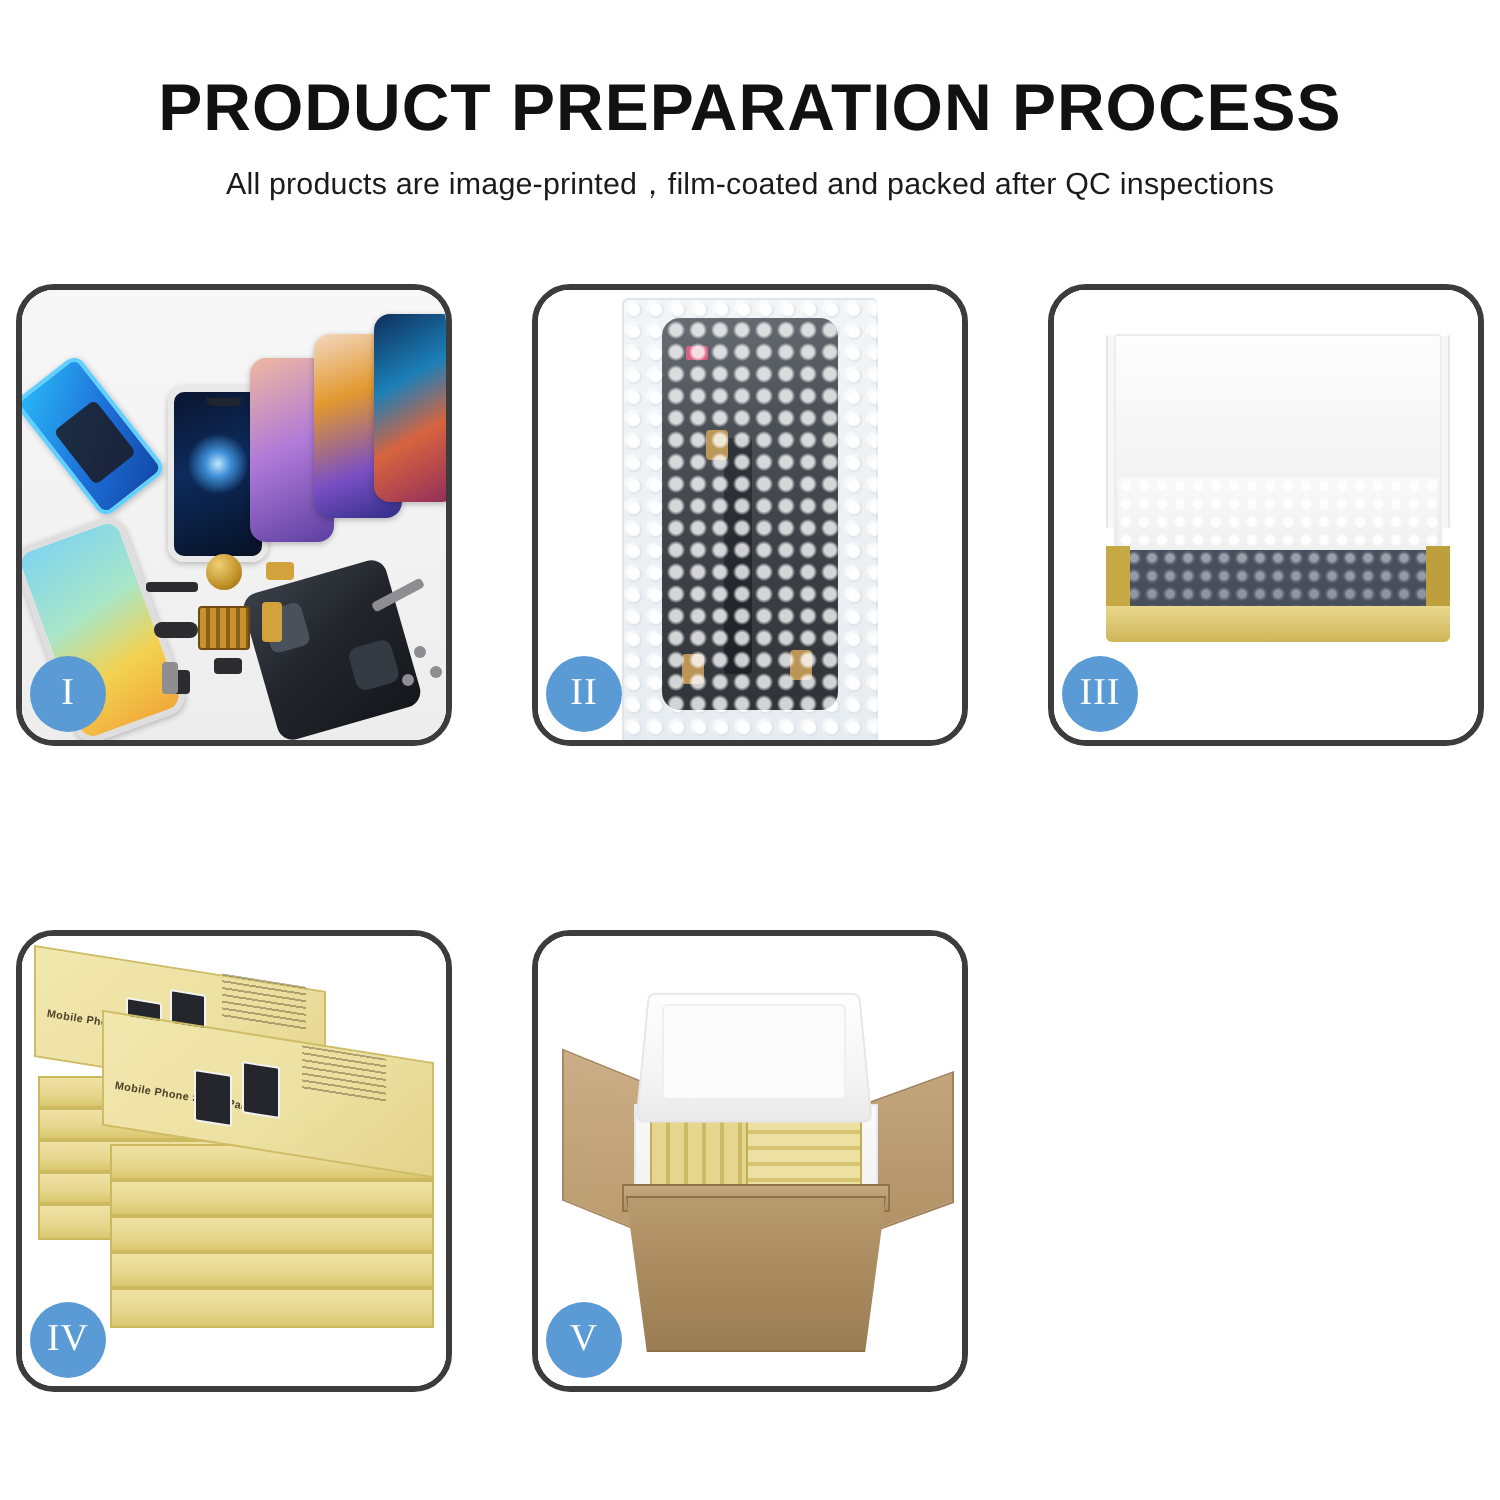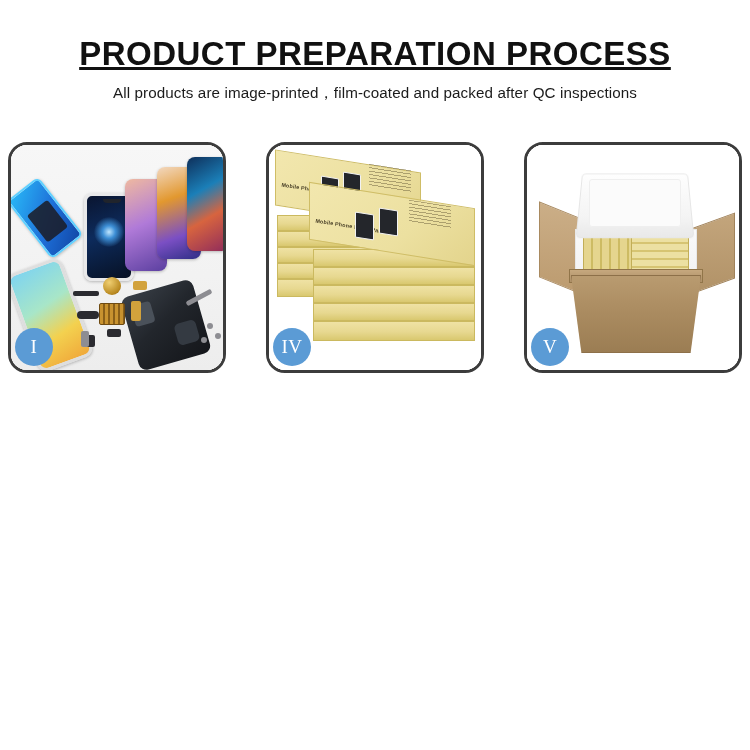--- a/index.html
+++ b/index.html
@@ -25,21 +25,20 @@
     text-align: center;
   }
 
   .page-title {
     font-size: 33px;
     line-height: 40px;
     font-weight: 700;
     letter-spacing: 0.5px;
     color: #111111;
     white-space: nowrap;
-    text-decoration: underline;
   }
 
   .page-subtitle {
     margin-top: 9px;
     font-size: 15.2px;
     line-height: 20px;
     font-weight: 400;
     color: #1b1b1b;
     letter-spacing: 0.1px;
     white-space: nowrap;
@@ -426,21 +425,50 @@
       <div class="part" style="left:74px;top:190px;width:10px;height:12px;"></div>
       <div class="part grey" style="left:70px;top:186px;width:8px;height:16px;border-radius:2px;"></div>
       <div class="part grey" style="left:196px;top:178px;width:6px;height:6px;border-radius:50%;"></div>
       <div class="part grey" style="left:204px;top:188px;width:6px;height:6px;border-radius:50%;"></div>
       <div class="part grey" style="left:190px;top:192px;width:6px;height:6px;border-radius:50%;"></div>
       <div class="part grey" style="left:174px;top:150px;width:28px;height:5px;transform:rotate(-28deg);"></div>
     </div>
     <div class="badge">I</div>
   </div>
 
-
+  <div class="panel">
+    <div class="panel-photo">
+      <div class="p2-bg"></div>
+      <div class="bubble-bag"></div>
+      <div class="screen-in-bag"></div>
+      <div class="pink-dot"></div>
+      <div class="flex-cable"></div>
+      <div class="flex-tab" style="left:84px;top:70px;"></div>
+      <div class="flex-tab" style="left:72px;top:182px;"></div>
+      <div class="flex-tab" style="left:126px;top:180px;"></div>
+      <div class="bag-overlay"></div>
+    </div>
+    <div class="badge">II</div>
+  </div>
+
+  <div class="panel">
+    <div class="panel-photo">
+      <div class="p3-bg"></div>
+      <div class="foam-lid-flap-l"></div>
+      <div class="foam-lid-flap-r"></div>
+      <div class="foam-lid"></div>
+      <div class="foam-layer"></div>
+      <div class="kraft-tray"></div>
+      <div class="bubble-tray"></div>
+      <div class="kraft-side-l"></div>
+      <div class="kraft-side-r"></div>
+      <div class="kraft-tray-front"></div>
+    </div>
+    <div class="badge">III</div>
+  </div>
 
   <div class="panel">
     <div class="panel-photo">
       <div class="p4-bg"></div>
 
       <div class="stack-box" style="left:8px;top:70px;width:108px;height:16px;"></div>
       <div class="stack-box" style="left:8px;top:86px;width:108px;height:16px;"></div>
       <div class="stack-box" style="left:8px;top:102px;width:108px;height:16px;"></div>
       <div class="stack-box" style="left:8px;top:118px;width:108px;height:16px;"></div>
       <div class="stack-box" style="left:8px;top:134px;width:108px;height:18px;"></div>

